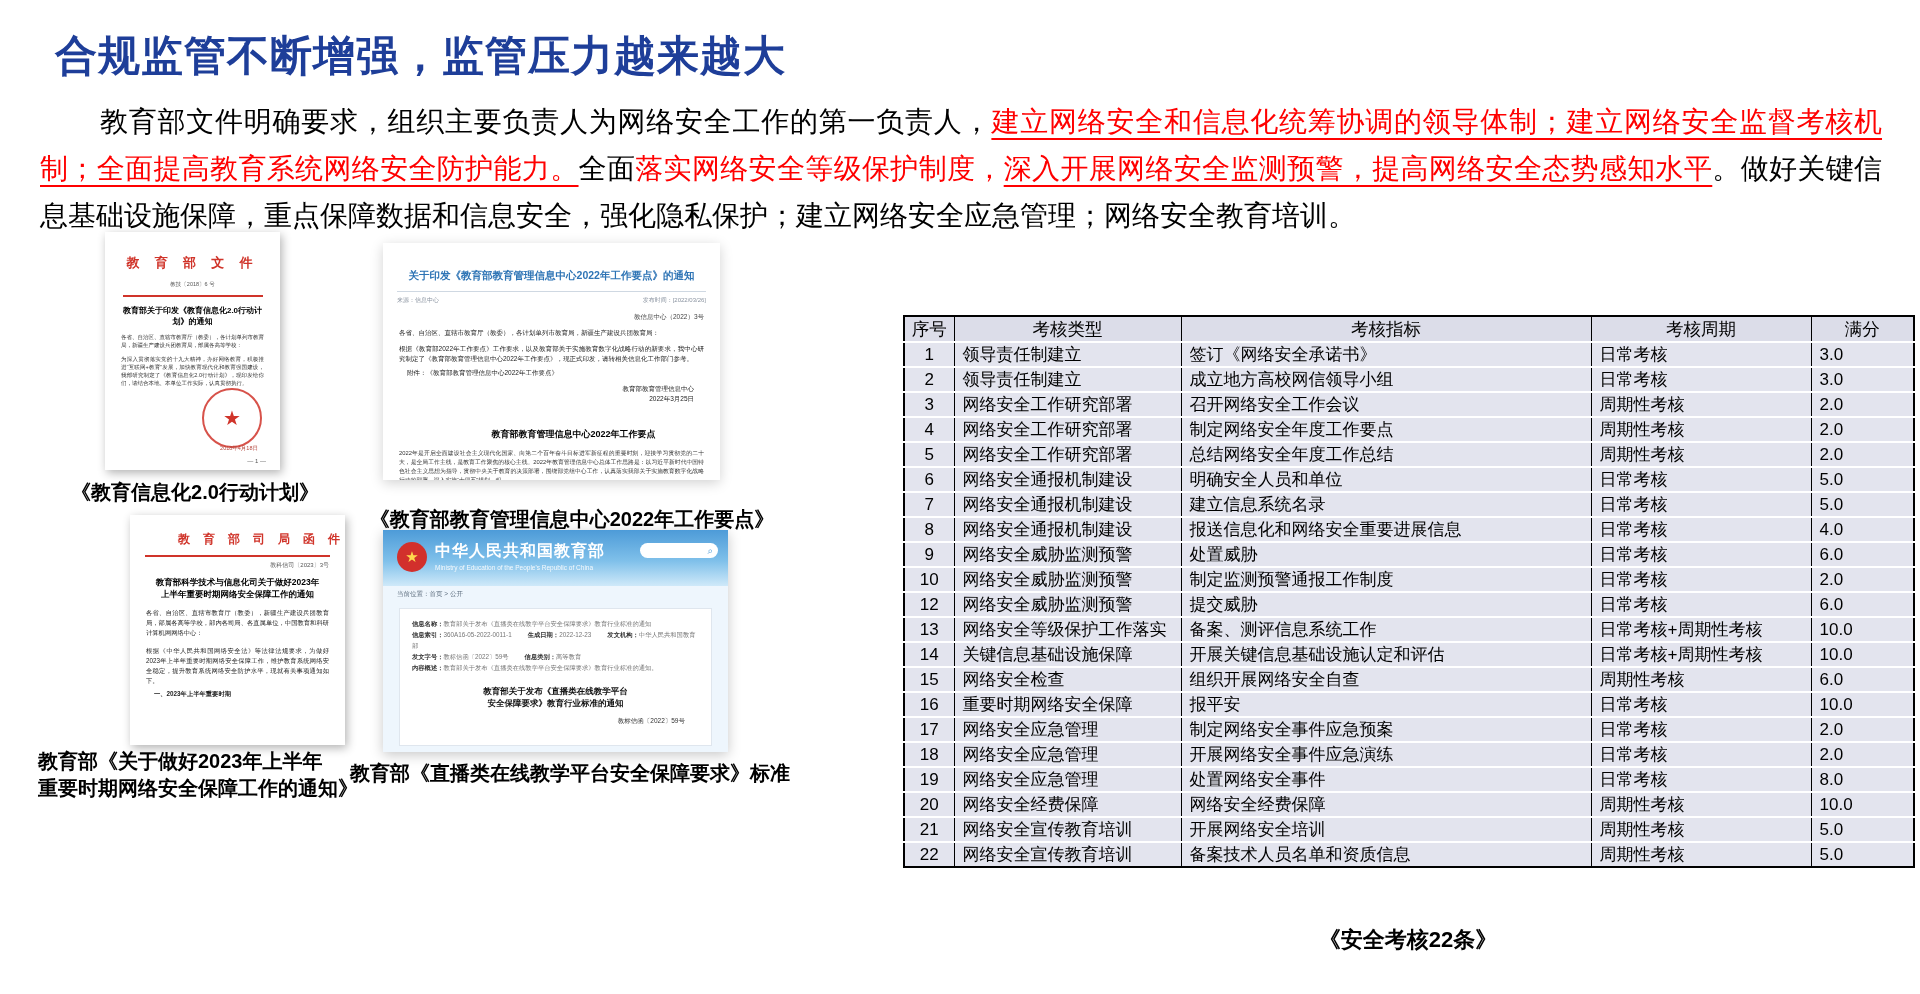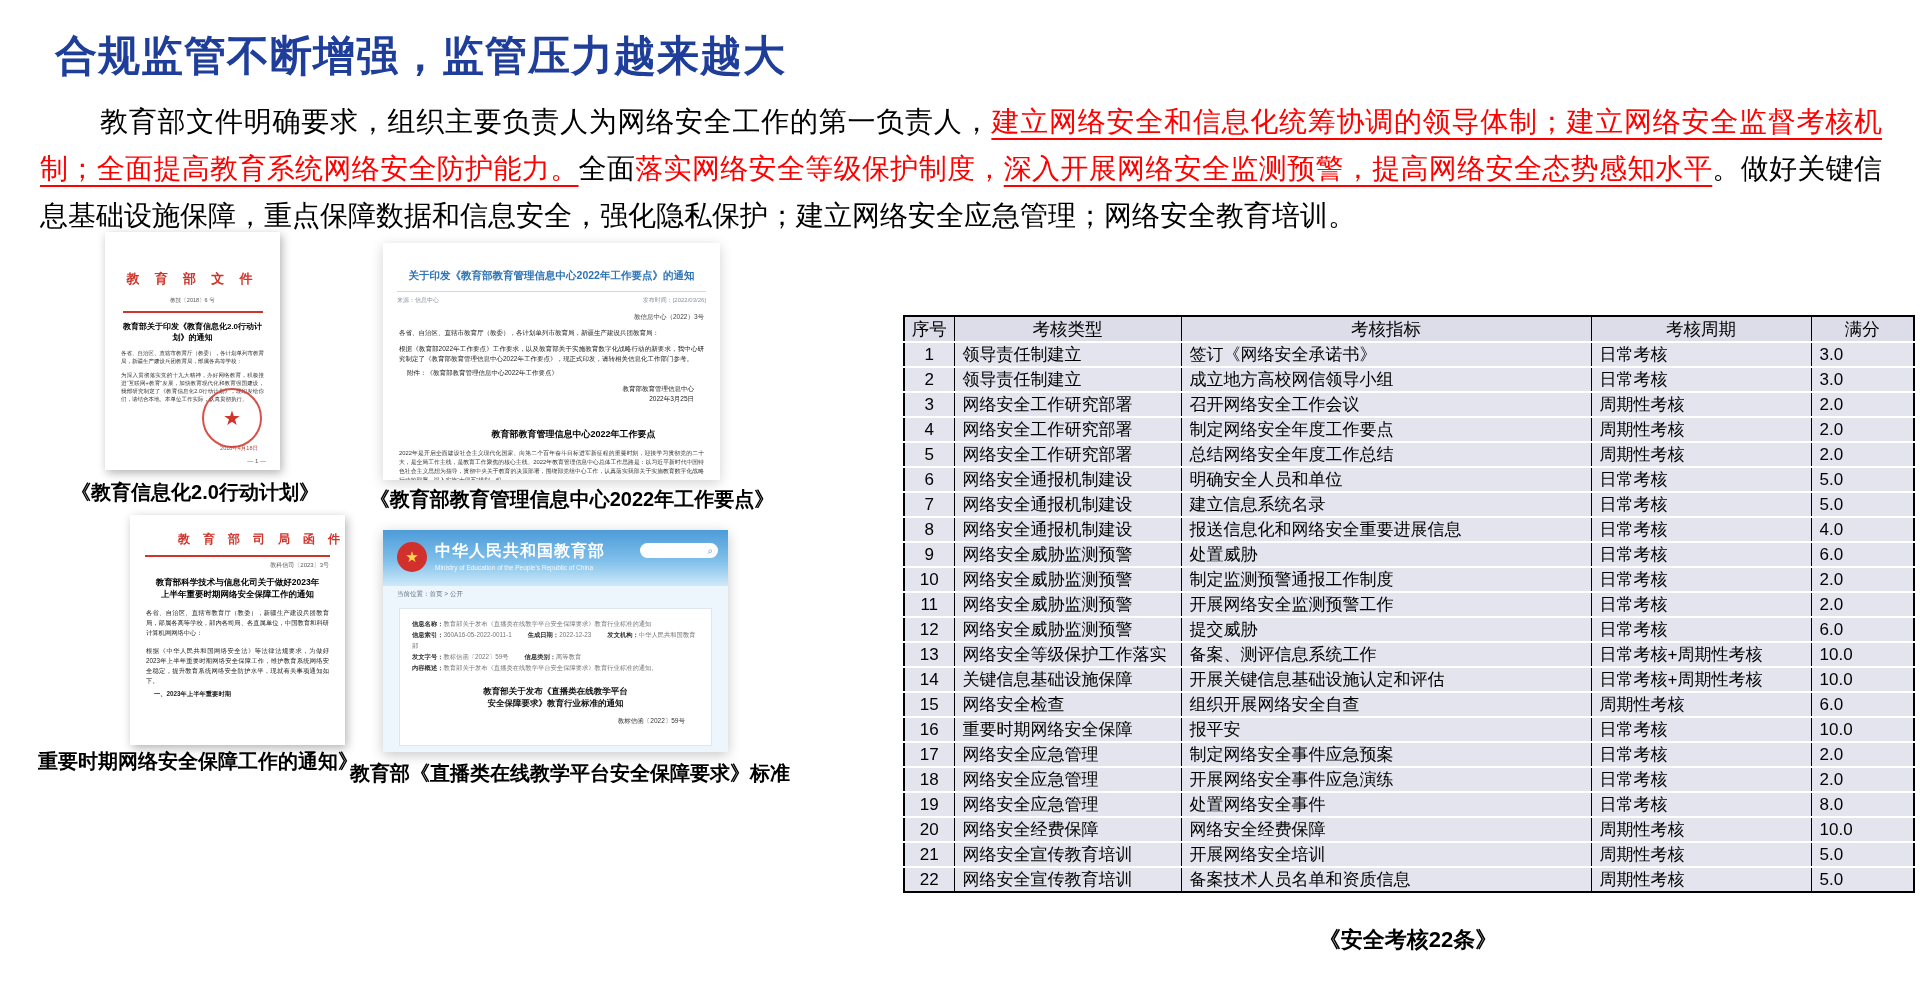--- a/index.html
+++ b/index.html
@@ -16,21 +16,21 @@
   .seg-black{color:#000;}
   .seg-red{color:#ff0000;}
   .seg-red-underline{color:#ff0000;text-decoration:underline;text-decoration-thickness:2px;text-underline-offset:7px;}
 
   
   .doc{position:absolute;background:#fff;box-shadow:2px 3px 9px rgba(0,0,0,.3);overflow:hidden;}
   .caption{position:absolute;font-weight:bold;color:#000;}
 
   
   .doc1{left:105px;top:232px;width:175px;height:238px;padding:0;}
-  .doc1 .red-head{margin-top:38px;text-align:center;color:#d0342a;font-weight:bold;font-size:13px;
+  .doc1 .red-head{margin-top:22px;text-align:center;color:#d0342a;font-weight:bold;font-size:13px;
                   letter-spacing:6px;font-family:"Liberation Serif","DejaVu Serif",serif;}
   .doc1 .doc-no{text-align:center;font-size:5.5px;color:#555;margin-top:9px;}
   .doc1 .red-line{width:80%;height:2px;background:#d0342a;margin:7px auto 8px auto;}
   .doc1 .doc-title{text-align:center;font-weight:bold;font-size:8px;line-height:11px;padding:0 14px;}
   .doc1 .doc-body{font-size:5.5px;line-height:8px;color:#333;text-align:justify;padding:6px 16px 0 16px;}
   .seal{position:absolute;right:18px;bottom:22px;width:56px;height:56px;border:2.5px solid rgba(208,52,42,.85);
         border-radius:50%;display:flex;align-items:center;justify-content:center;color:#d0342a;font-size:20px;}
   .seal-date{position:absolute;right:22px;bottom:18px;font-size:5.5px;color:#b4463c;}
   .page-no{position:absolute;right:14px;bottom:6px;font-size:6px;color:#555;}
   .cap1{left:10px;top:479px;width:370px;text-align:center;font-size:20px;}
@@ -39,21 +39,21 @@
   .doc2{left:383px;top:243px;width:337px;height:237px;box-shadow:0 3px 12px rgba(0,0,0,.18);}
   .doc2 .blue-title{color:#2e74b5;font-weight:bold;font-size:10.5px;text-align:center;margin-top:26px;padding:0 10px;}
   .doc2 .meta-row{display:flex;justify-content:space-between;border-top:1px solid #cfd8e2;margin:8px 14px 0 14px;
                   padding-top:4px;font-size:6px;color:#8a93a0;}
   .doc2 .doc-no-right{text-align:right;font-size:6.5px;color:#444;padding:8px 16px 0 0;}
   .doc2 .doc-body{font-size:6.5px;line-height:10px;color:#222;text-align:justify;padding:6px 16px 0 16px;}
   .doc2 .attach{font-size:6.5px;color:#222;padding:5px 16px 0 24px;}
   .doc2 .sig{font-size:6.5px;color:#222;text-align:right;padding:6px 26px 0 0;line-height:10px;}
   .doc2 .inner-title{font-size:9px;font-weight:bold;text-align:center;margin-top:24px;padding-left:44px;}
   .doc2 .doc-body2{font-size:5.8px;line-height:9px;color:#333;text-align:justify;padding:8px 16px 0 16px;}
-  .cap2{left:352px;top:486px;width:440px;text-align:center;font-size:20px;}
+  .cap2{left:352px;top:506px;width:440px;text-align:center;font-size:20px;}
 
   
   .doc3{left:130px;top:515px;width:215px;height:230px;}
   .doc3 .red-head{margin-top:16px;text-align:right;color:#d0342a;font-weight:bold;font-size:12px;
                   letter-spacing:5px;font-family:"Liberation Serif","DejaVu Serif",serif;}
   .doc3 .red-line{width:86%;height:2px;background:#d0342a;margin:7px auto 4px auto;}
   .doc3 .doc-no{text-align:right;font-size:6px;color:#555;padding-right:16px;margin-top:4px;}
   .doc3 .doc-title{text-align:center;font-weight:bold;font-size:8.5px;line-height:12px;padding:6px 12px 0 12px;}
   .doc3 .doc-body{font-size:6.3px;line-height:10px;color:#222;text-align:justify;padding:8px 16px 0 16px;}
   .doc3 .doc-sub{font-size:6.3px;font-weight:bold;color:#222;padding:4px 16px 0 24px;}
@@ -138,20 +138,21 @@
     <div class="doc-no">教科信司〔2023〕3号</div>
     <div class="doc-title">
       <div>教育部科学技术与信息化司关于做好2023年</div>
       <div>上半年重要时期网络安全保障工作的通知</div>
     </div>
     <div class="doc-body">各省、自治区、直辖市教育厅（教委），新疆生产建设兵团教育局，部属各高等学校，部内各司局、各直属单位，中国教育和科研计算机网网络中心：</div>
     <div class="doc-body">根据《中华人民共和国网络安全法》等法律法规要求，为做好2023年上半年重要时期网络安全保障工作，维护教育系统网络安全稳定，提升教育系统网络安全防护水平，现就有关事项通知如下。</div>
     <div class="doc-sub">一、2023年上半年重要时期</div>
   </div>
   <div class="caption cap3">
+    <div>教育部《关于做好2023年上半年</div>
     <div>重要时期网络安全保障工作的通知》</div>
   </div>
 
   <div class="doc doc4">
     <div class="moe-header">
       <div class="emblem">★</div>
       <div class="moe-names">
         <div class="moe-cn">中华人民共和国教育部</div>
         <div class="moe-en">Ministry of Education of the People's Republic of China</div>
       </div>
@@ -258,27 +259,20 @@
           <td>6.0</td>
         </tr>
         <tr>
           <td>10</td>
           <td>网络安全威胁监测预警</td>
           <td>制定监测预警通报工作制度</td>
           <td>日常考核</td>
           <td>2.0</td>
         </tr>
         <tr>
-          <td>11</td>
-          <td>网络安全威胁监测预警</td>
-          <td>开展网络安全监测预警工作</td>
-          <td>日常考核</td>
-          <td>2.0</td>
-        </tr>
-        <tr>
           <td>12</td>
           <td>网络安全威胁监测预警</td>
           <td>提交威胁</td>
           <td>日常考核</td>
           <td>6.0</td>
         </tr>
         <tr>
           <td>13</td>
           <td>网络安全等级保护工作落实</td>
           <td>备案、测评信息系统工作</td>

